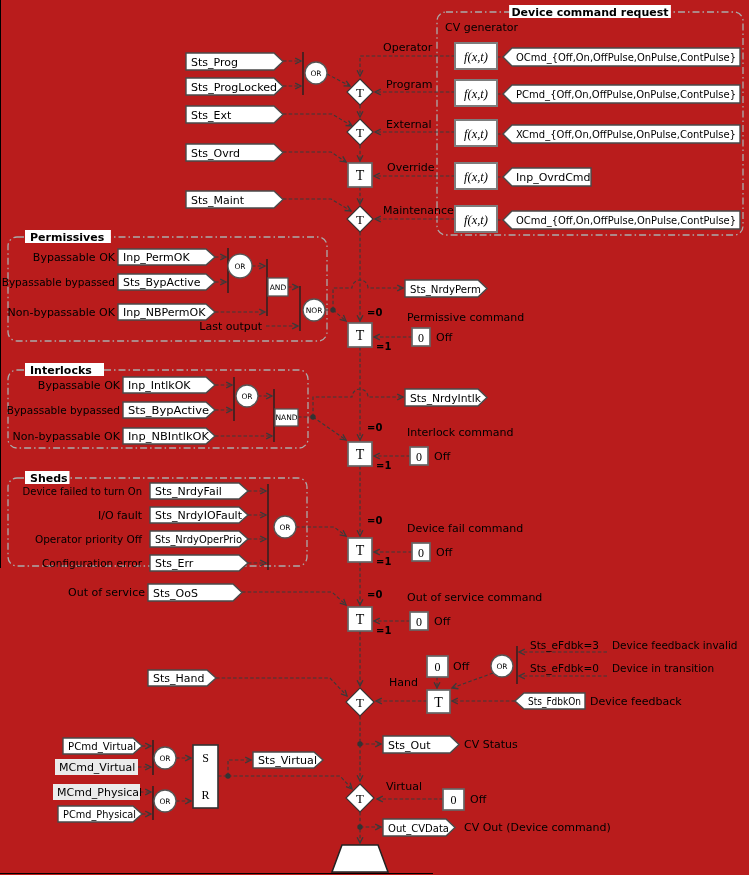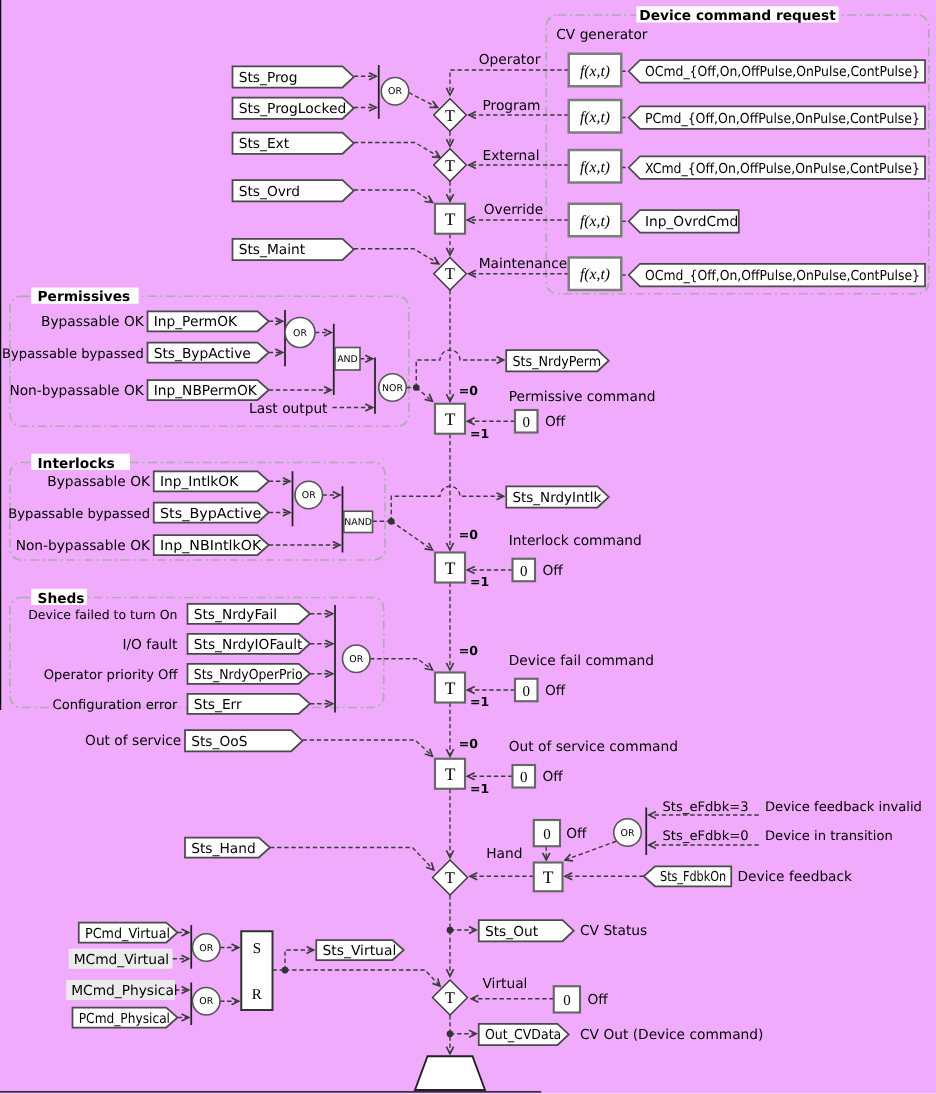--- a/index.html
+++ b/index.html
@@ -1,16 +1,16 @@
 <!DOCTYPE html>
 <html><head>
 <meta charset="utf-8">
 <style>
   html,body{margin:0;padding:0;background:#ffffff;}
-  #root{position:relative;width:749px;height:875px;background:#f0abfc;overflow:hidden;}
+  #root{position:relative;width:749px;height:875px;background:#b91c1c;overflow:hidden;}
   text{fill:#000;}
   .lbl{font-family:"DejaVu Sans","Liberation Sans",sans-serif;}
   .serif{font-family:"Liberation Serif","DejaVu Serif",serif;}
 </style>
 </head>
 <body>
 
 <div id="root">
   <svg id="dsvg" width="749" height="875" viewBox="0 0 749 875" xmlns="http://www.w3.org/2000/svg">
     <defs>

